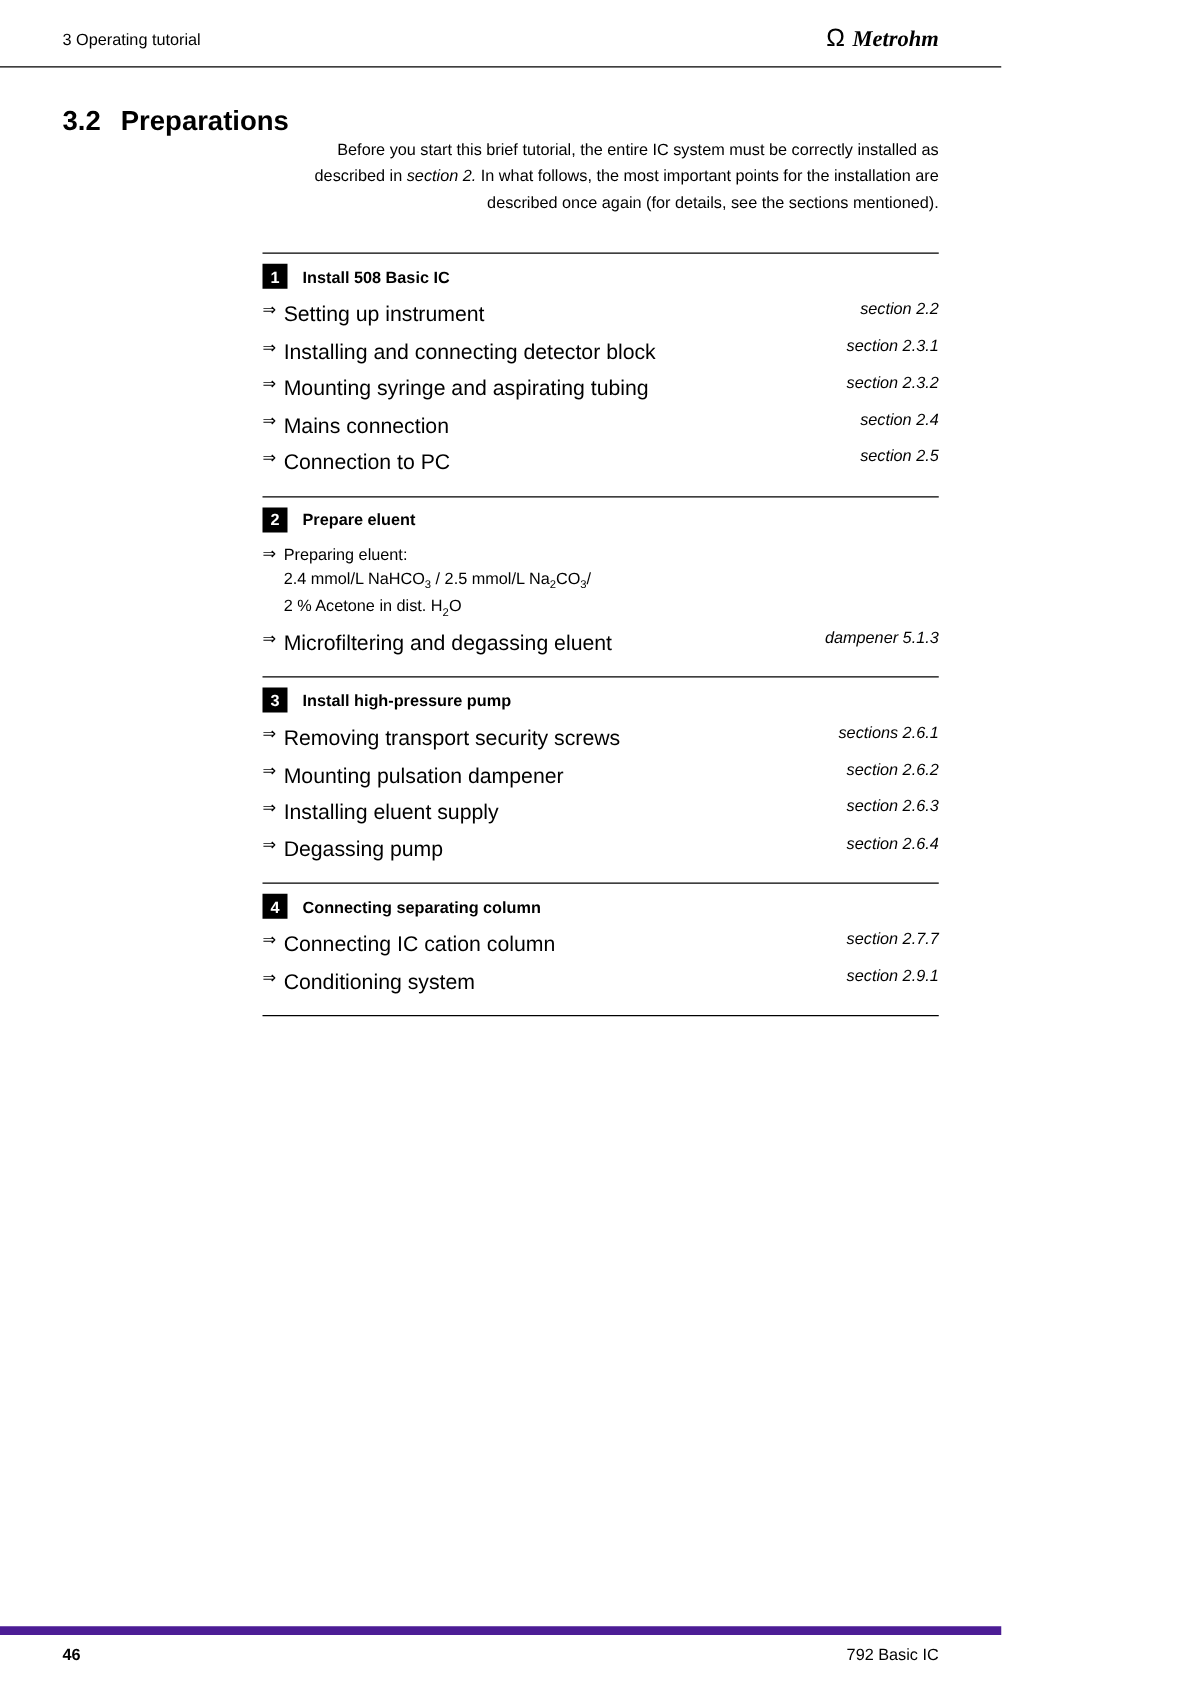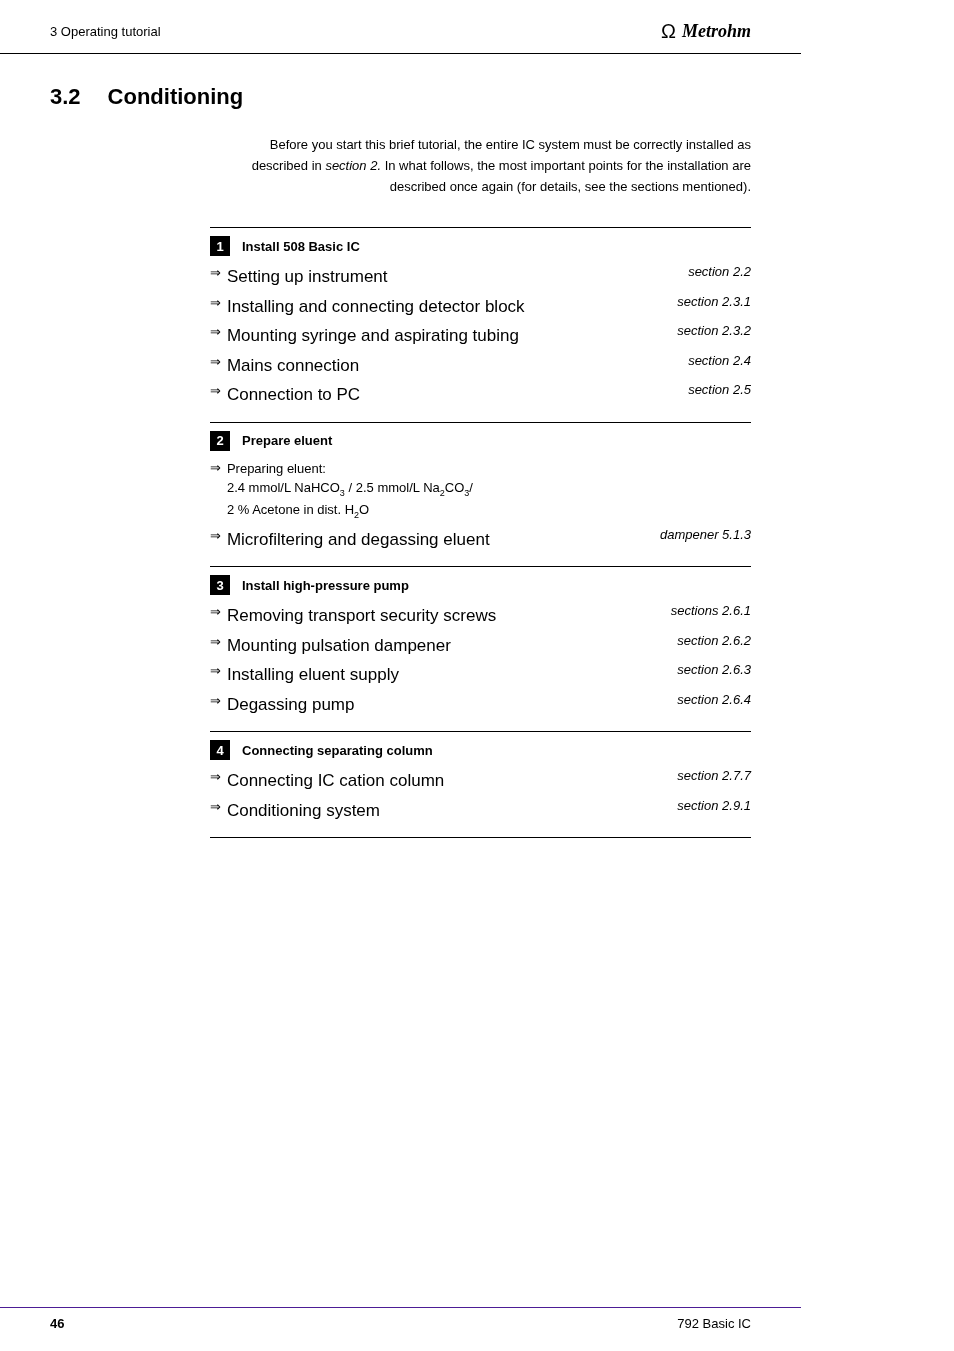--- a/index.html
+++ b/index.html
@@ -172,21 +172,21 @@
     .footer {
       position: absolute;
       bottom: 20px;
       left: 0;
       right: 0;
       display: flex;
       justify-content: space-between;
       padding: 0 50px;
       font-size: 13px;
       color: #000;
-      border-top: 1px solid #4c1d95;
+      border-top: 7px solid #4c1d95;
       padding-top: 8px;
       align-items: center;
     }
 
     .footer-page {
       font-weight: bold;
     }
 
     .footer-product {
       font-size: 13px;
@@ -205,23 +205,23 @@
   <div class="header">
     <span class="header-left">3  Operating tutorial</span>
     <div class="header-right">
       <span class="metrohm-icon">Ω</span>
       <span class="metrohm-logo">Metrohm</span>
     </div>
   </div>
 
   <div class="main-content">
 
-    <div style="display:flex; align-items:center; gap:27px; margin-bottom:25px;">
+    <div style="display:flex; align-items:center; gap:16px; ">
       <span class="section-number">3.2</span>
-      <span class="section-title" style="margin-bottom:0;">Conditioning</span>
+      <span class="section-title" style="margin-bottom:0;">Preparations</span>
     </div>
 
     <div class="intro-text">
       <span>Before you start this brief tutorial, the entire IC system must be correctly installed as described in </span><em>section 2.</em><span> In what follows, the most important points for the installation are described once again (for details, see the sections mentioned).</span>
     </div>
 
     <div class="steps-container">
 
       <div class="step-block">
         <div class="step-header">

